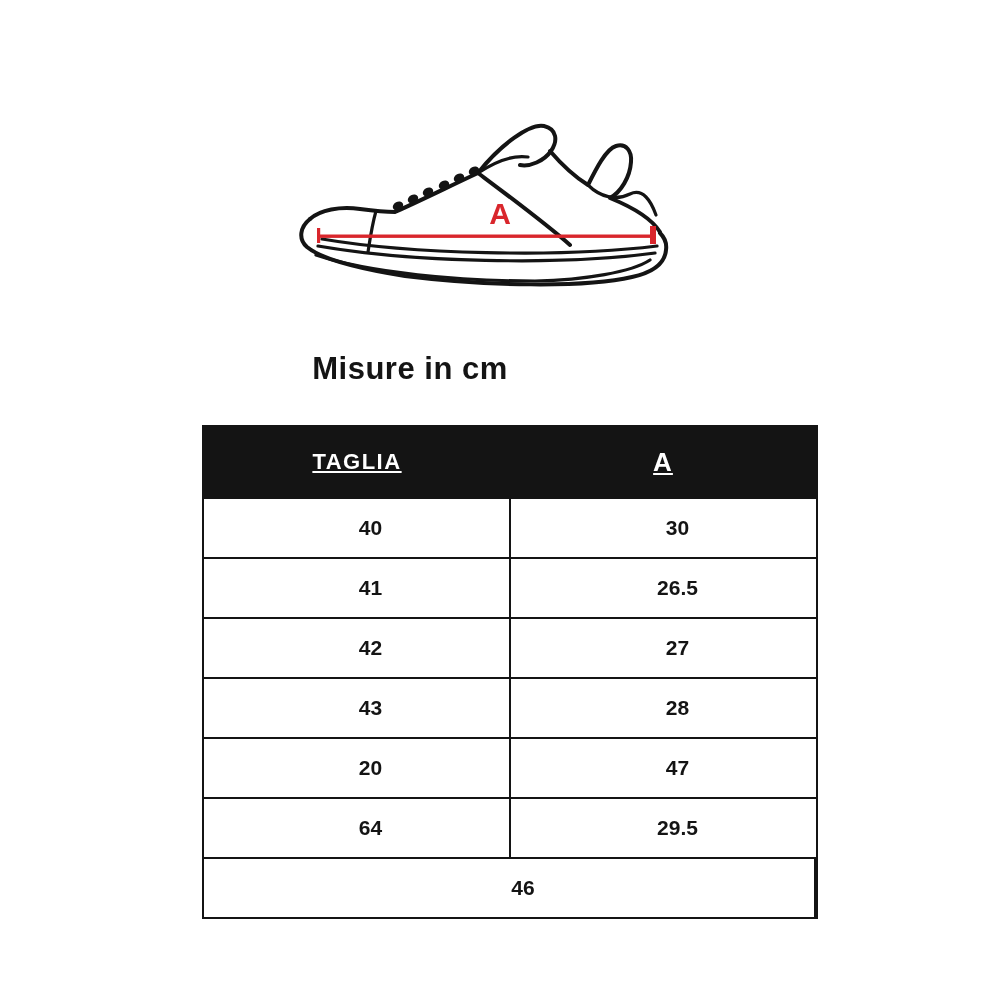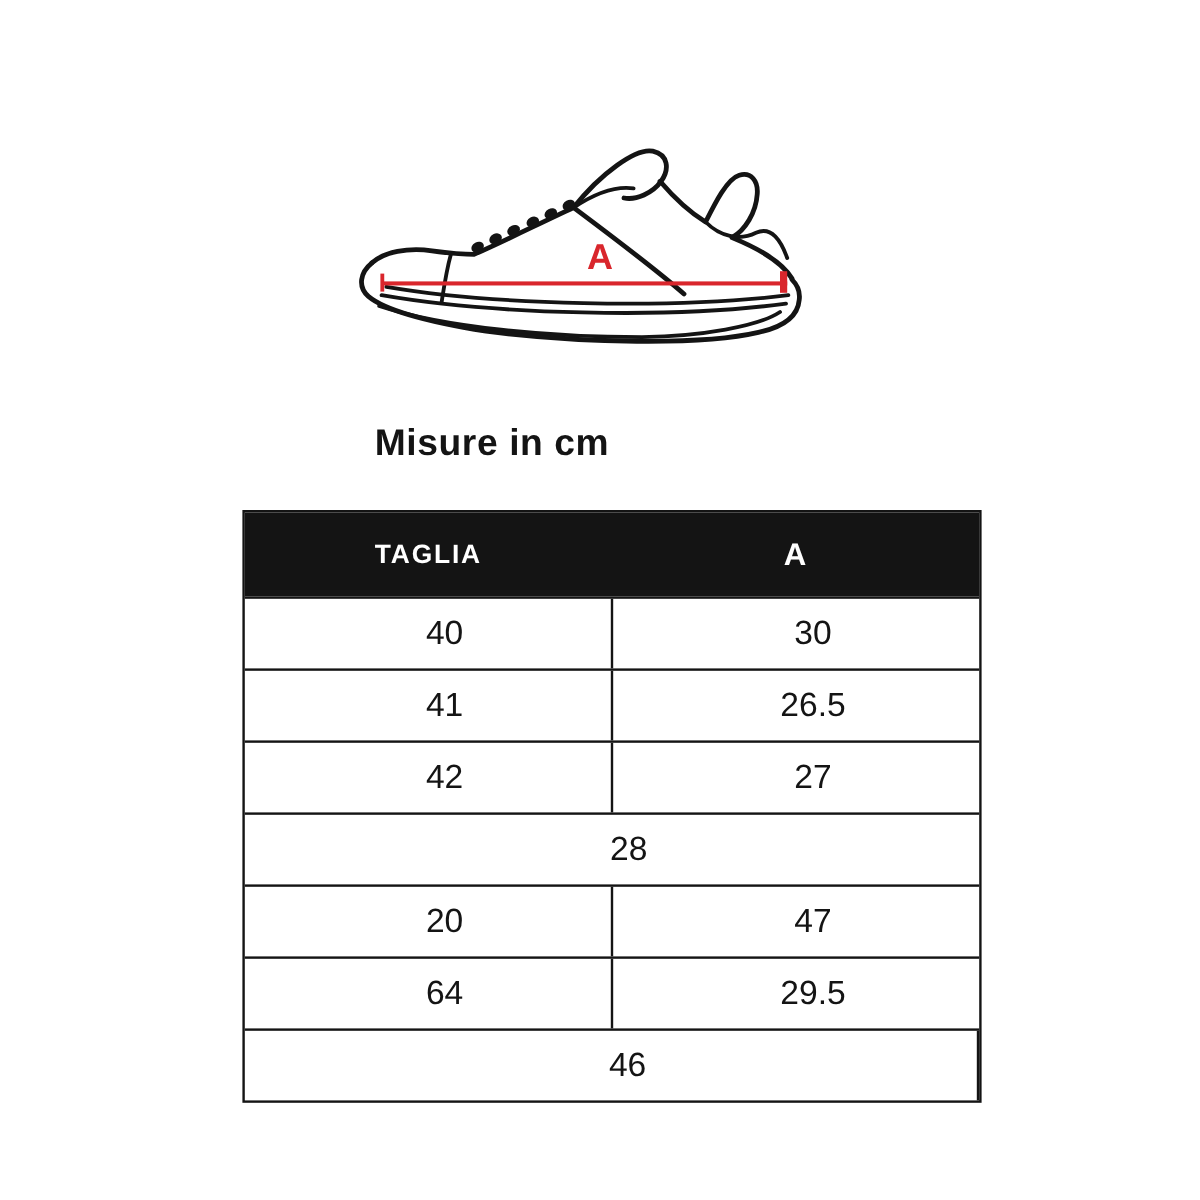--- a/index.html
+++ b/index.html
@@ -37,33 +37,33 @@
     letter-spacing:0.5px;
   }
   .size-table{
     position:absolute;left:202px;top:425px;width:616px;
     border:2px solid var(--ink);
     box-sizing:border-box;
     background:var(--bg);
   }
   .table-header{
     display:flex;height:70px;
-    background:var(--ink);color:#ffffff;
+    background:var(--ink);color:#ffffff;text-decoration:underline;
   }
   .header-cell{
     flex:1;display:flex;align-items:center;justify-content:center;
     font-weight:bold;font-size:22px;letter-spacing:1.5px;
   }
   .header-cell.col-a{font-size:26px;letter-spacing:1px;}
   .table-row{
     display:flex;height:58px;border-top:2px solid var(--ink);
   }
   .body-cell{
     flex:1;display:flex;align-items:center;justify-content:center;
-    font-weight:normal;font-size:28px;padding-left:28px;
+    font-weight:bold;font-size:21px;padding-left:28px;
   }
   .body-cell.col-taglia{border-right:2px solid var(--ink);}
 </style>
 </head>
 <body>
 
 <div class="figure-wrap">
   <svg width="400" height="200" viewBox="0 0 400 200">
     <g>
 
@@ -117,20 +117,21 @@
   </div>
   <div class="table-row">
     <div class="body-cell col-taglia">41</div>
     <div class="body-cell">26.5</div>
   </div>
   <div class="table-row">
     <div class="body-cell col-taglia">42</div>
     <div class="body-cell">27</div>
   </div>
   <div class="table-row">
+    <div class="body-cell col-taglia">43</div>
     <div class="body-cell">28</div>
   </div>
   <div class="table-row">
     <div class="body-cell col-taglia">20</div>
     <div class="body-cell">47</div>
   </div>
   <div class="table-row">
     <div class="body-cell col-taglia">64</div>
     <div class="body-cell">29.5</div>
   </div>

